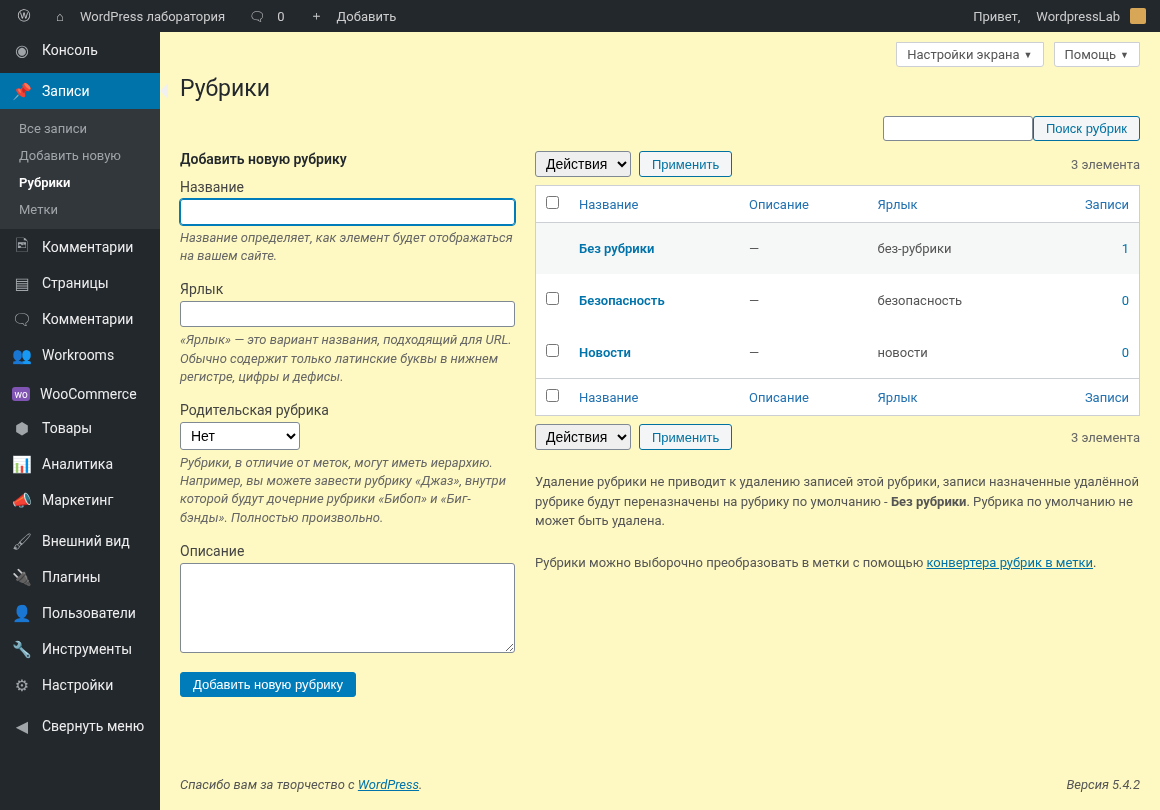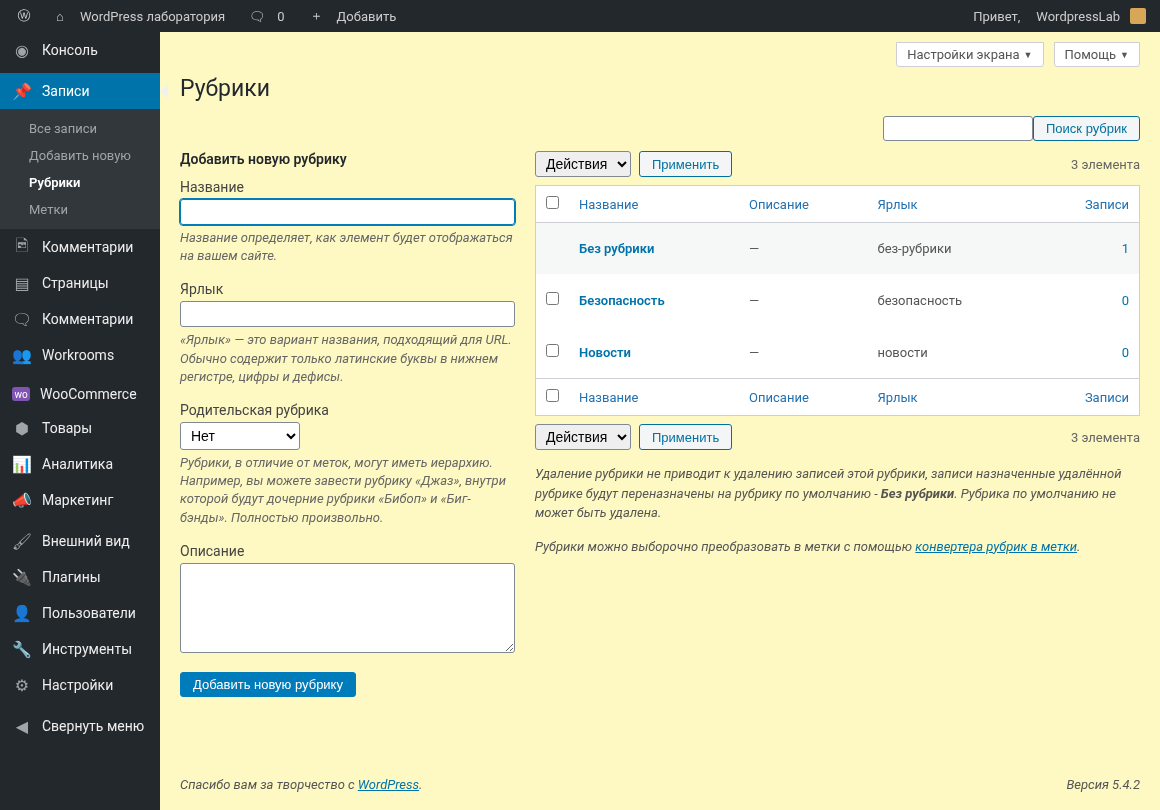--- a/index.html
+++ b/index.html
@@ -12,21 +12,21 @@
 .avatar-sm { width:16px; height:16px; background:#d8a657; border-radius:2px; display:inline-block; }
 
 
 .wrap { display:flex; min-height:778px; }
 .sidebar { width:160px; background:#23282d; color:#eee; display:flex; flex-direction:column; }
 .main { flex:1; background:#fef9c3; display:flex; flex-direction:column; }
 
 .menu-item { display:flex; align-items:center; gap:10px; padding:8px 12px; color:#eee; font-size:14px; cursor:pointer; position:relative;}
 .menu-item.current { background:#0073aa; color:#fff; }
 .menu-item.current::after { content:""; position:absolute; right:-8px; top:50%; transform:translateY(-50%); width:0;height:0;border-top:8px solid transparent;border-bottom:8px solid transparent;border-right:8px solid #f1f1f1;}
-.submenu { background:#32373c; padding:6px 17px;}
+.submenu { background:#32373c; padding:6px 7px;}
 .submenu-item { padding:6px 12px; color:#a0a5aa; font-size:13px; cursor:pointer; }
 .submenu-item.current { color:#fff; font-weight:600; }
 .menu-sep { height:5px; }
 .micon { width:20px; height:20px; display:inline-flex; align-items:center; justify-content:center; color:#a0a5aa; font-size:16px; }
 
 
 .page-head { display:flex; justify-content:flex-end; gap:10px; padding:10px 20px 0; }
 .page-head .screen-btn { background:#fff; border:1px solid #ccd0d4; border-radius:0 0 3px 3px; padding:4px 10px; font-size:13px; display:flex; align-items:center; gap:4px; color:#555;}
 .page-head .screen-btn .tri { font-size:9px; }
 
@@ -61,21 +61,21 @@
 table.wp-list thead th, table.wp-list tfoot th { font-weight:400; color:#2271b1; border-bottom:1px solid #ccd0d4; }
 table.wp-list tfoot th { border-top:1px solid #ccd0d4; border-bottom:none;}
 table.wp-list th.posts, table.wp-list td.posts { text-align:right; }
 table.wp-list th.cb, table.wp-list td.cb { width:24px; }
 table.wp-list tbody td { padding:18px 10px; }
 table.wp-list a.name { color:#0073aa; font-weight:600; text-decoration:none;}
 table.wp-list a.count { color:#0073aa; text-decoration:none;}
 table.wp-list tbody tr:first-child { background:#f6f7f7;}
 table.wp-list tbody tr + tr { border-top:1px solid #eee;}
 
-.footnote { margin:14px 0; color:#555; font-style:italic; line-height:1.5;}
+.footnote { margin:22px 0; color:#555; line-height:1.5;}
 .footnote a { color:#0073aa; text-decoration:underline;}
 
 .footer { margin-top:auto; padding:18px 20px; display:flex; justify-content:space-between; font-style:italic; color:#555; }
 .footer a { color:#0073aa; }
 </style>
 </head>
 <body>
 
 <div class="toolbar">
   <div class="toolbar-left">

